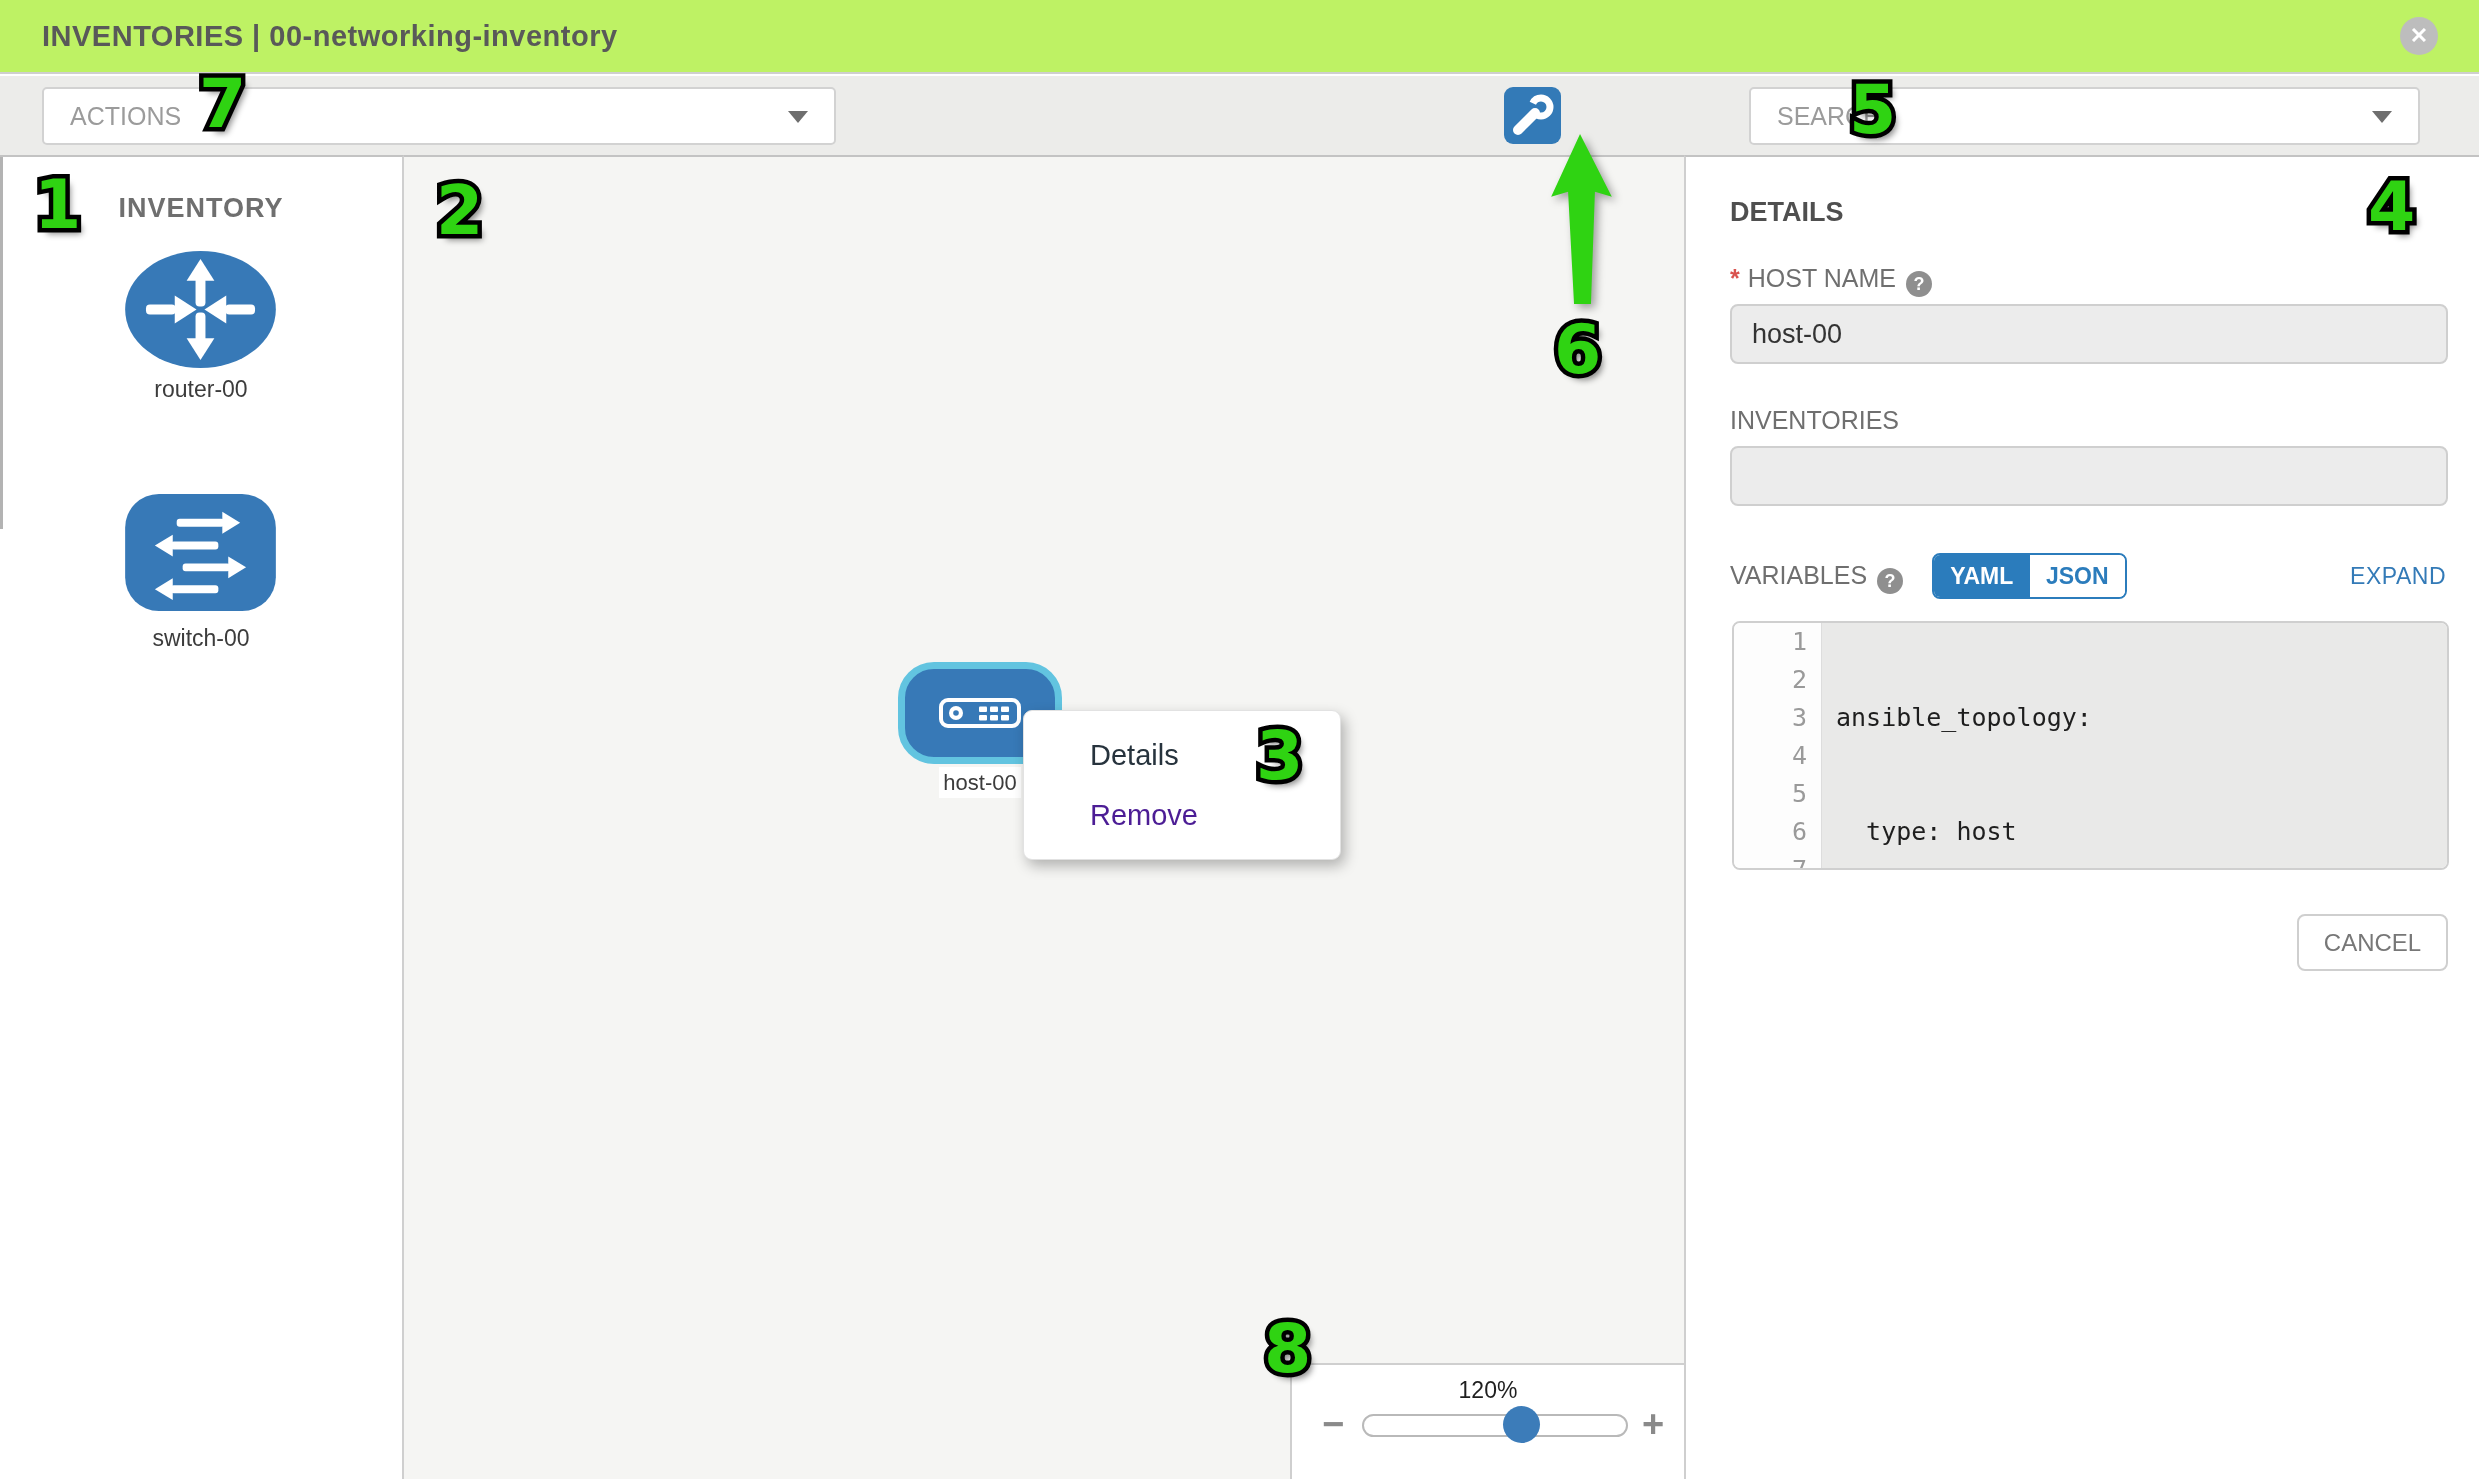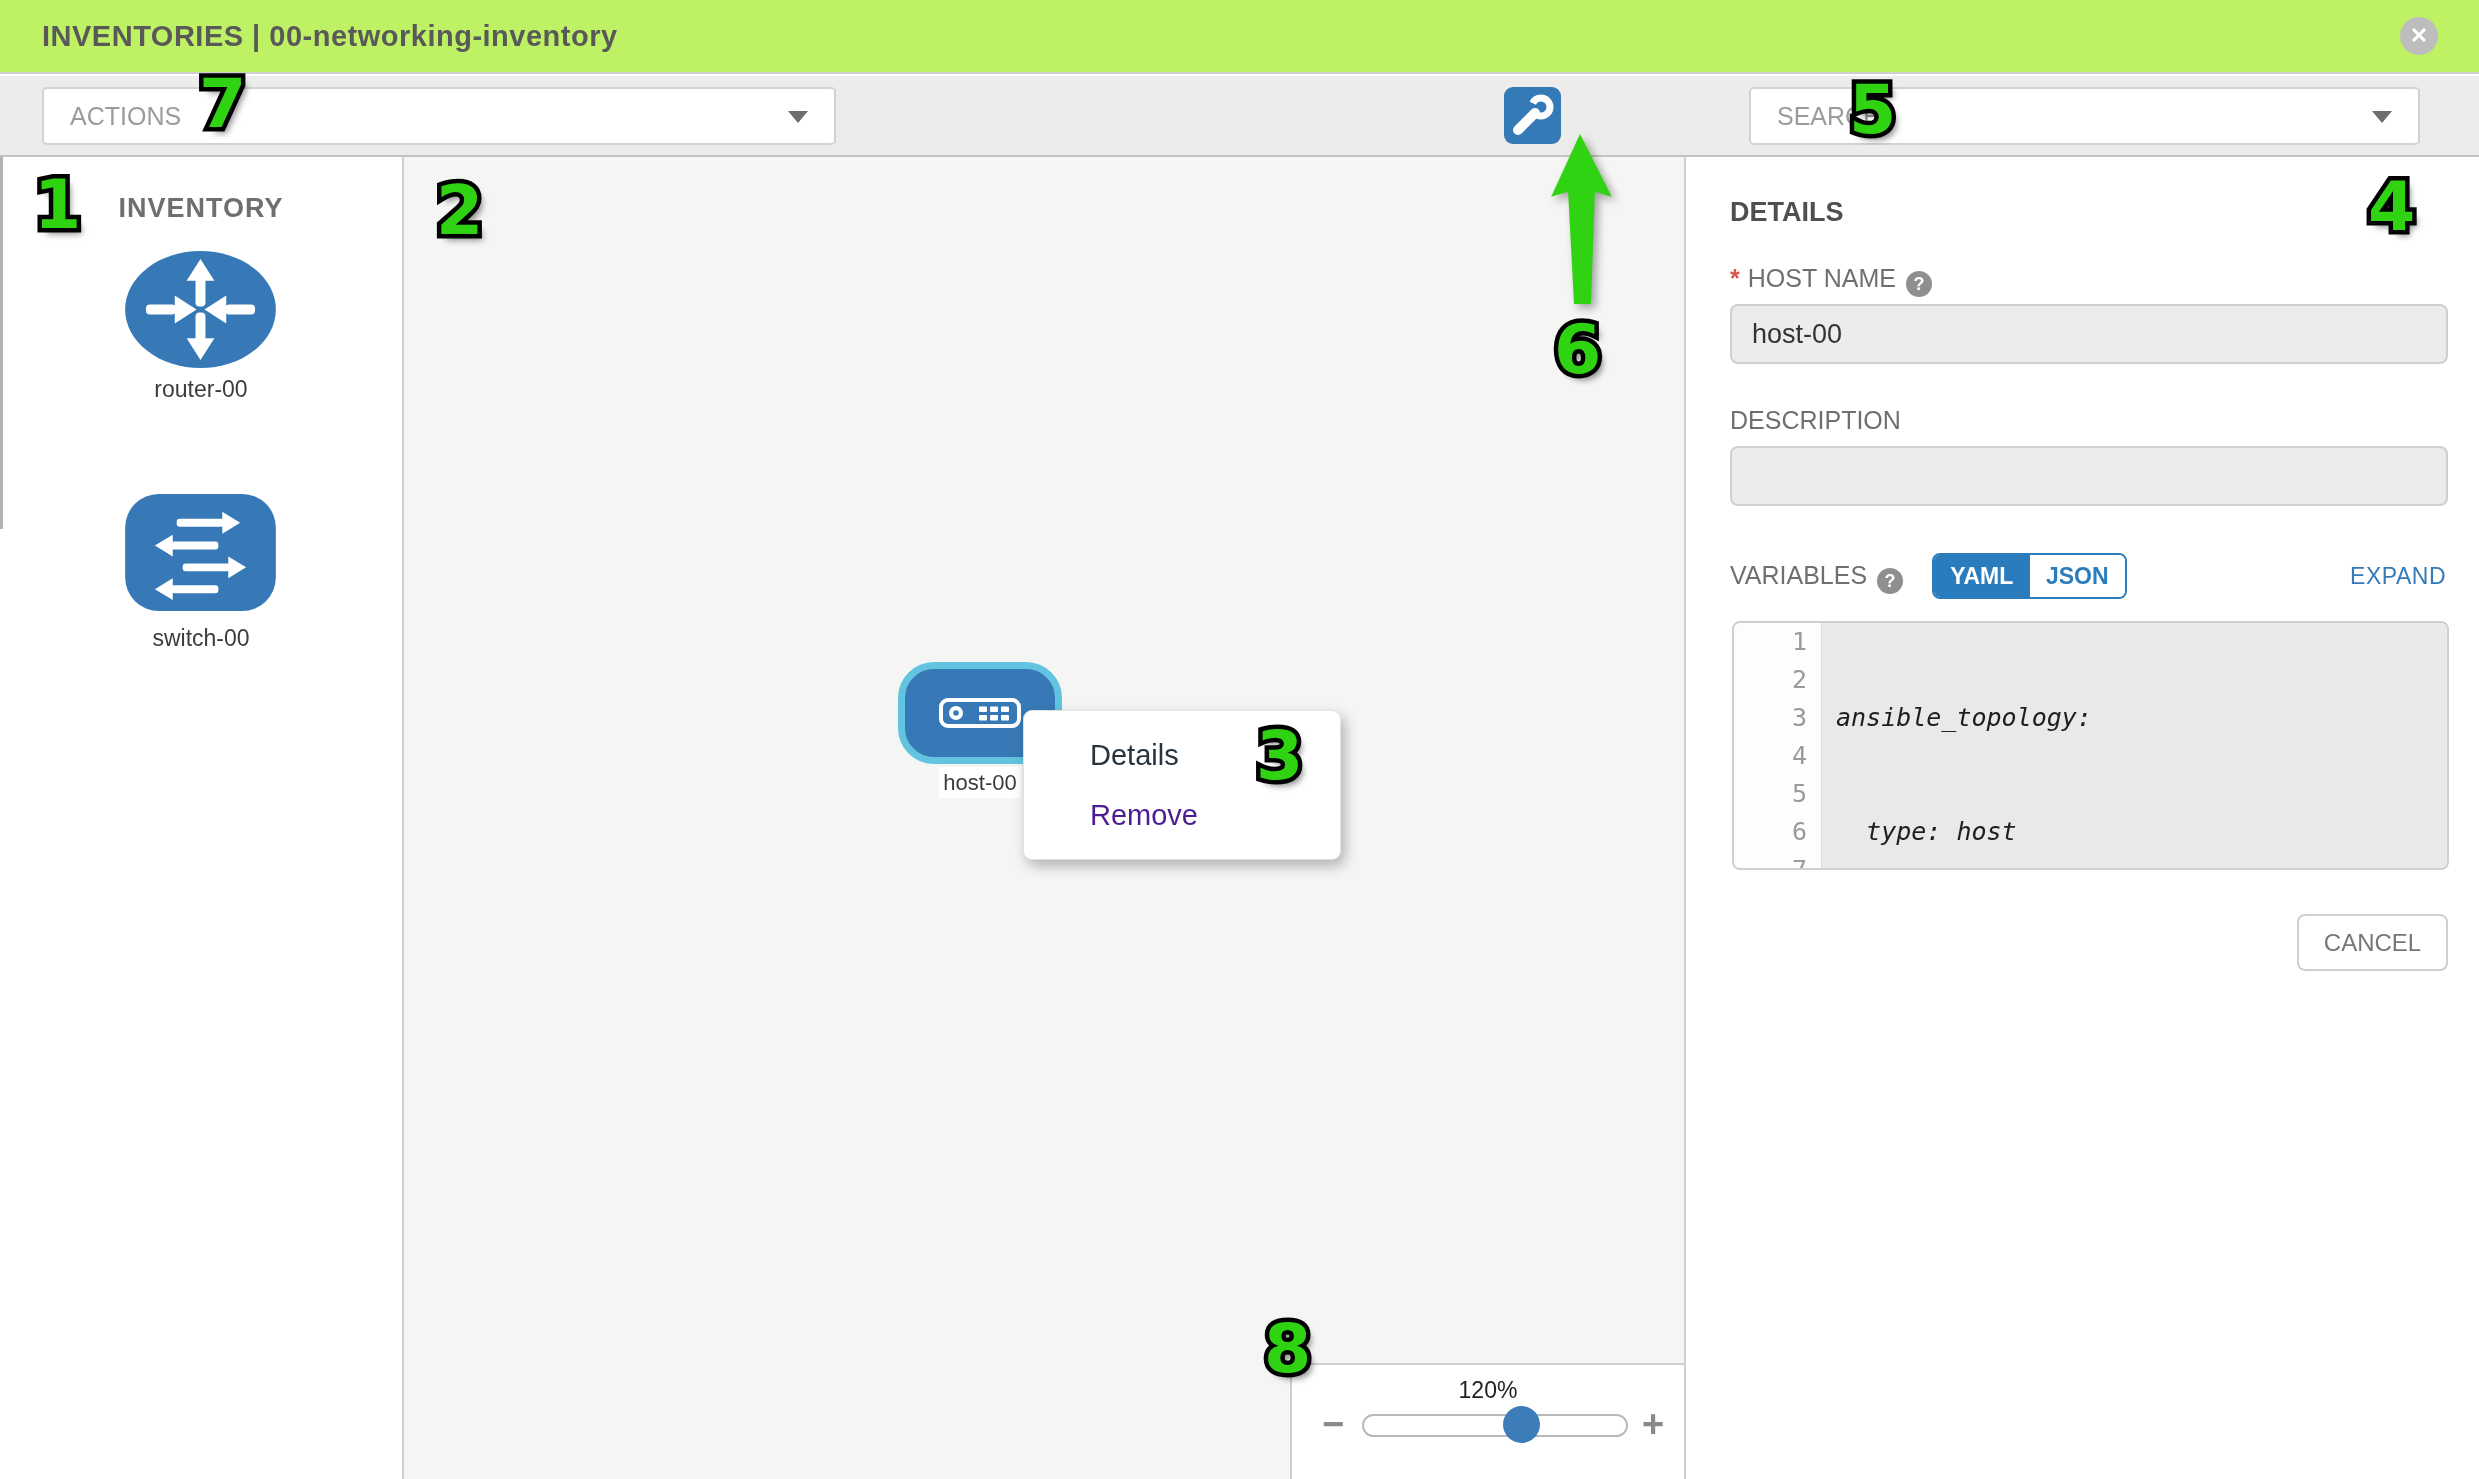--- a/index.html
+++ b/index.html
@@ -63,21 +63,21 @@
   .panel-input { position: absolute; left: 44px; width: 718px; height: 60px; background: #ececec; border: 2px solid #cfcfcf; border-radius: 8px; font-size: 27px; color: #333; padding: 0 20px; font-family: "Liberation Sans", sans-serif; }
   .input-hostname { top: 147px; }
   .input-description { top: 289px; }
   .format-toggle { position: absolute; left: 246px; top: 396px; width: 195px; height: 46px; display: flex; border: 2px solid #2b7cbc; border-radius: 8px; overflow: hidden; background: #fff; }
   .fmt-btn { width: 50%; text-align: center; line-height: 42px; font-size: 23px; font-weight: bold; cursor: pointer; }
   .fmt-yaml { background: #2b7cbc; color: #fff; }
   .fmt-json { background: #fff; color: #2b7cbc; }
   .expand-link { position: absolute; right: 34px; top: 406px; font-size: 23px; color: #337ab7; cursor: pointer; letter-spacing: 0.5px; }
   .code-editor { position: absolute; left: 46px; top: 464px; width: 717px; height: 249px; border: 2px solid #cfcfcf; border-radius: 8px; overflow: hidden; display: flex; font-family: "DejaVu Sans Mono", monospace; font-size: 25px; line-height: 38px; }
   .gutter { width: 88px; background: #fdfdfd; border-right: 1px solid #ddd; color: #9a9a9a; text-align: right; padding-right: 14px; }
-  .codearea { flex: 1; background: #e9e9e8; color: #1e1e1e; padding-left: 14px; white-space: pre; font-style: italic; }
+  .codearea { flex: 1; background: #e9e9e8; color: #1e1e1e; padding-left: 14px; white-space: pre; }
   .cancel-btn { position: absolute; left: 611px; top: 757px; width: 151px; height: 57px; background: #fff; border: 2px solid #cfcfcf; border-radius: 8px; font-size: 24px; color: #777; text-align: center; line-height: 53px; cursor: pointer; }
 
   
   .marker { position: absolute; font-family: "DejaVu Sans", sans-serif; font-size: 68px; font-weight: bold; color: #2fd312; -webkit-text-stroke: 9px #000; paint-order: stroke fill; text-shadow: 5px 6px 6px rgba(0,0,0,.45); z-index: 50; pointer-events: none; }
   .m1 { left: 34px;  top: 165px; }
   .m2 { left: 436px; top: 171px; }
   .m3 { left: 1256px; top: 716px; }
   .m4 { left: 2368px; top: 167px; }
   .m5 { left: 1849px; top: 70px; }
   .m6 { left: 1554px; top: 310px; }
@@ -194,21 +194,21 @@
   </div>
 
   <div class="details-panel">
     <div class="panel-title">DETAILS</div>
 
     <div class="field-label-row row-hostname">
       <span class="req-star">*</span><span>HOST NAME</span><span class="help-icon">?</span>
     </div>
     <input class="panel-input input-hostname" readonly="" value="host-00" style="">
 
-    <div class="field-label-row row-description">DESCRIPTION</div>
+    <div class="field-label-row row-description">INVENTORIES</div>
     <input class="panel-input input-description" readonly="" value="" style="">
 
     <div class="field-label-row row-variables">
       <span>VARIABLES</span><span class="help-icon">?</span>
     </div>
     <div class="format-toggle">
       <div class="fmt-btn fmt-yaml">YAML</div>
       <div class="fmt-btn fmt-json">JSON</div>
     </div>
     <div class="expand-link">EXPAND</div>

